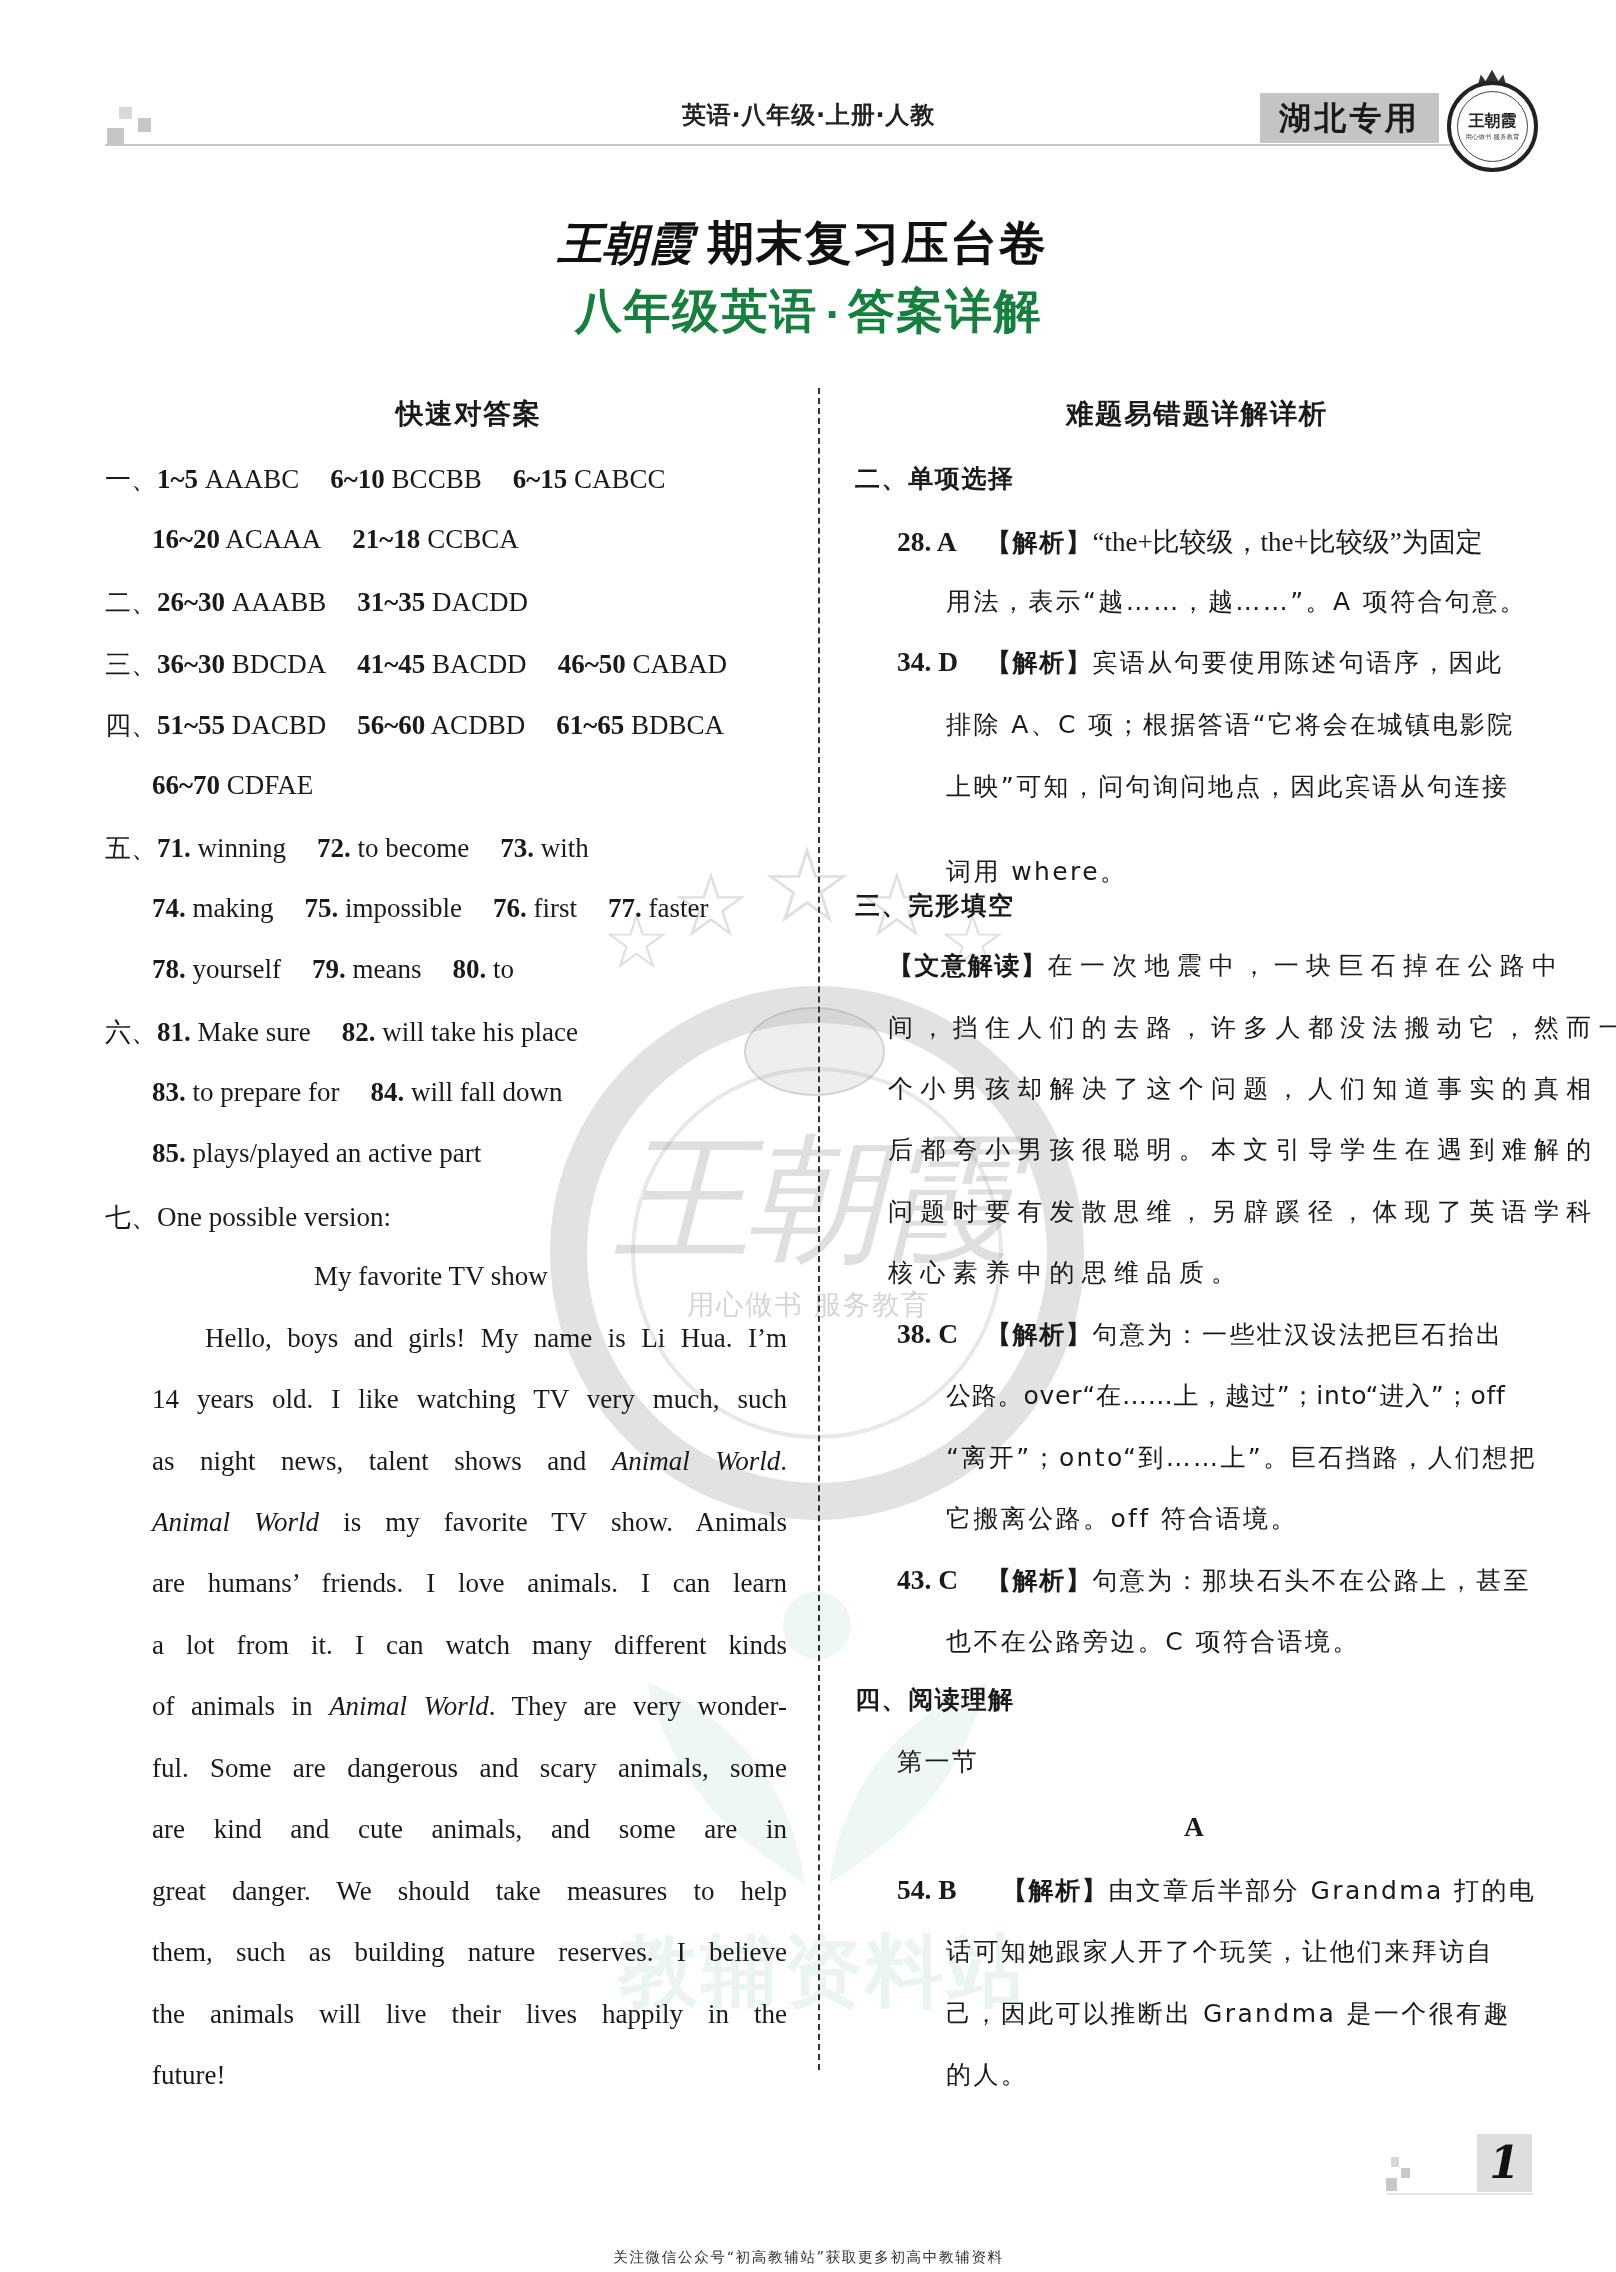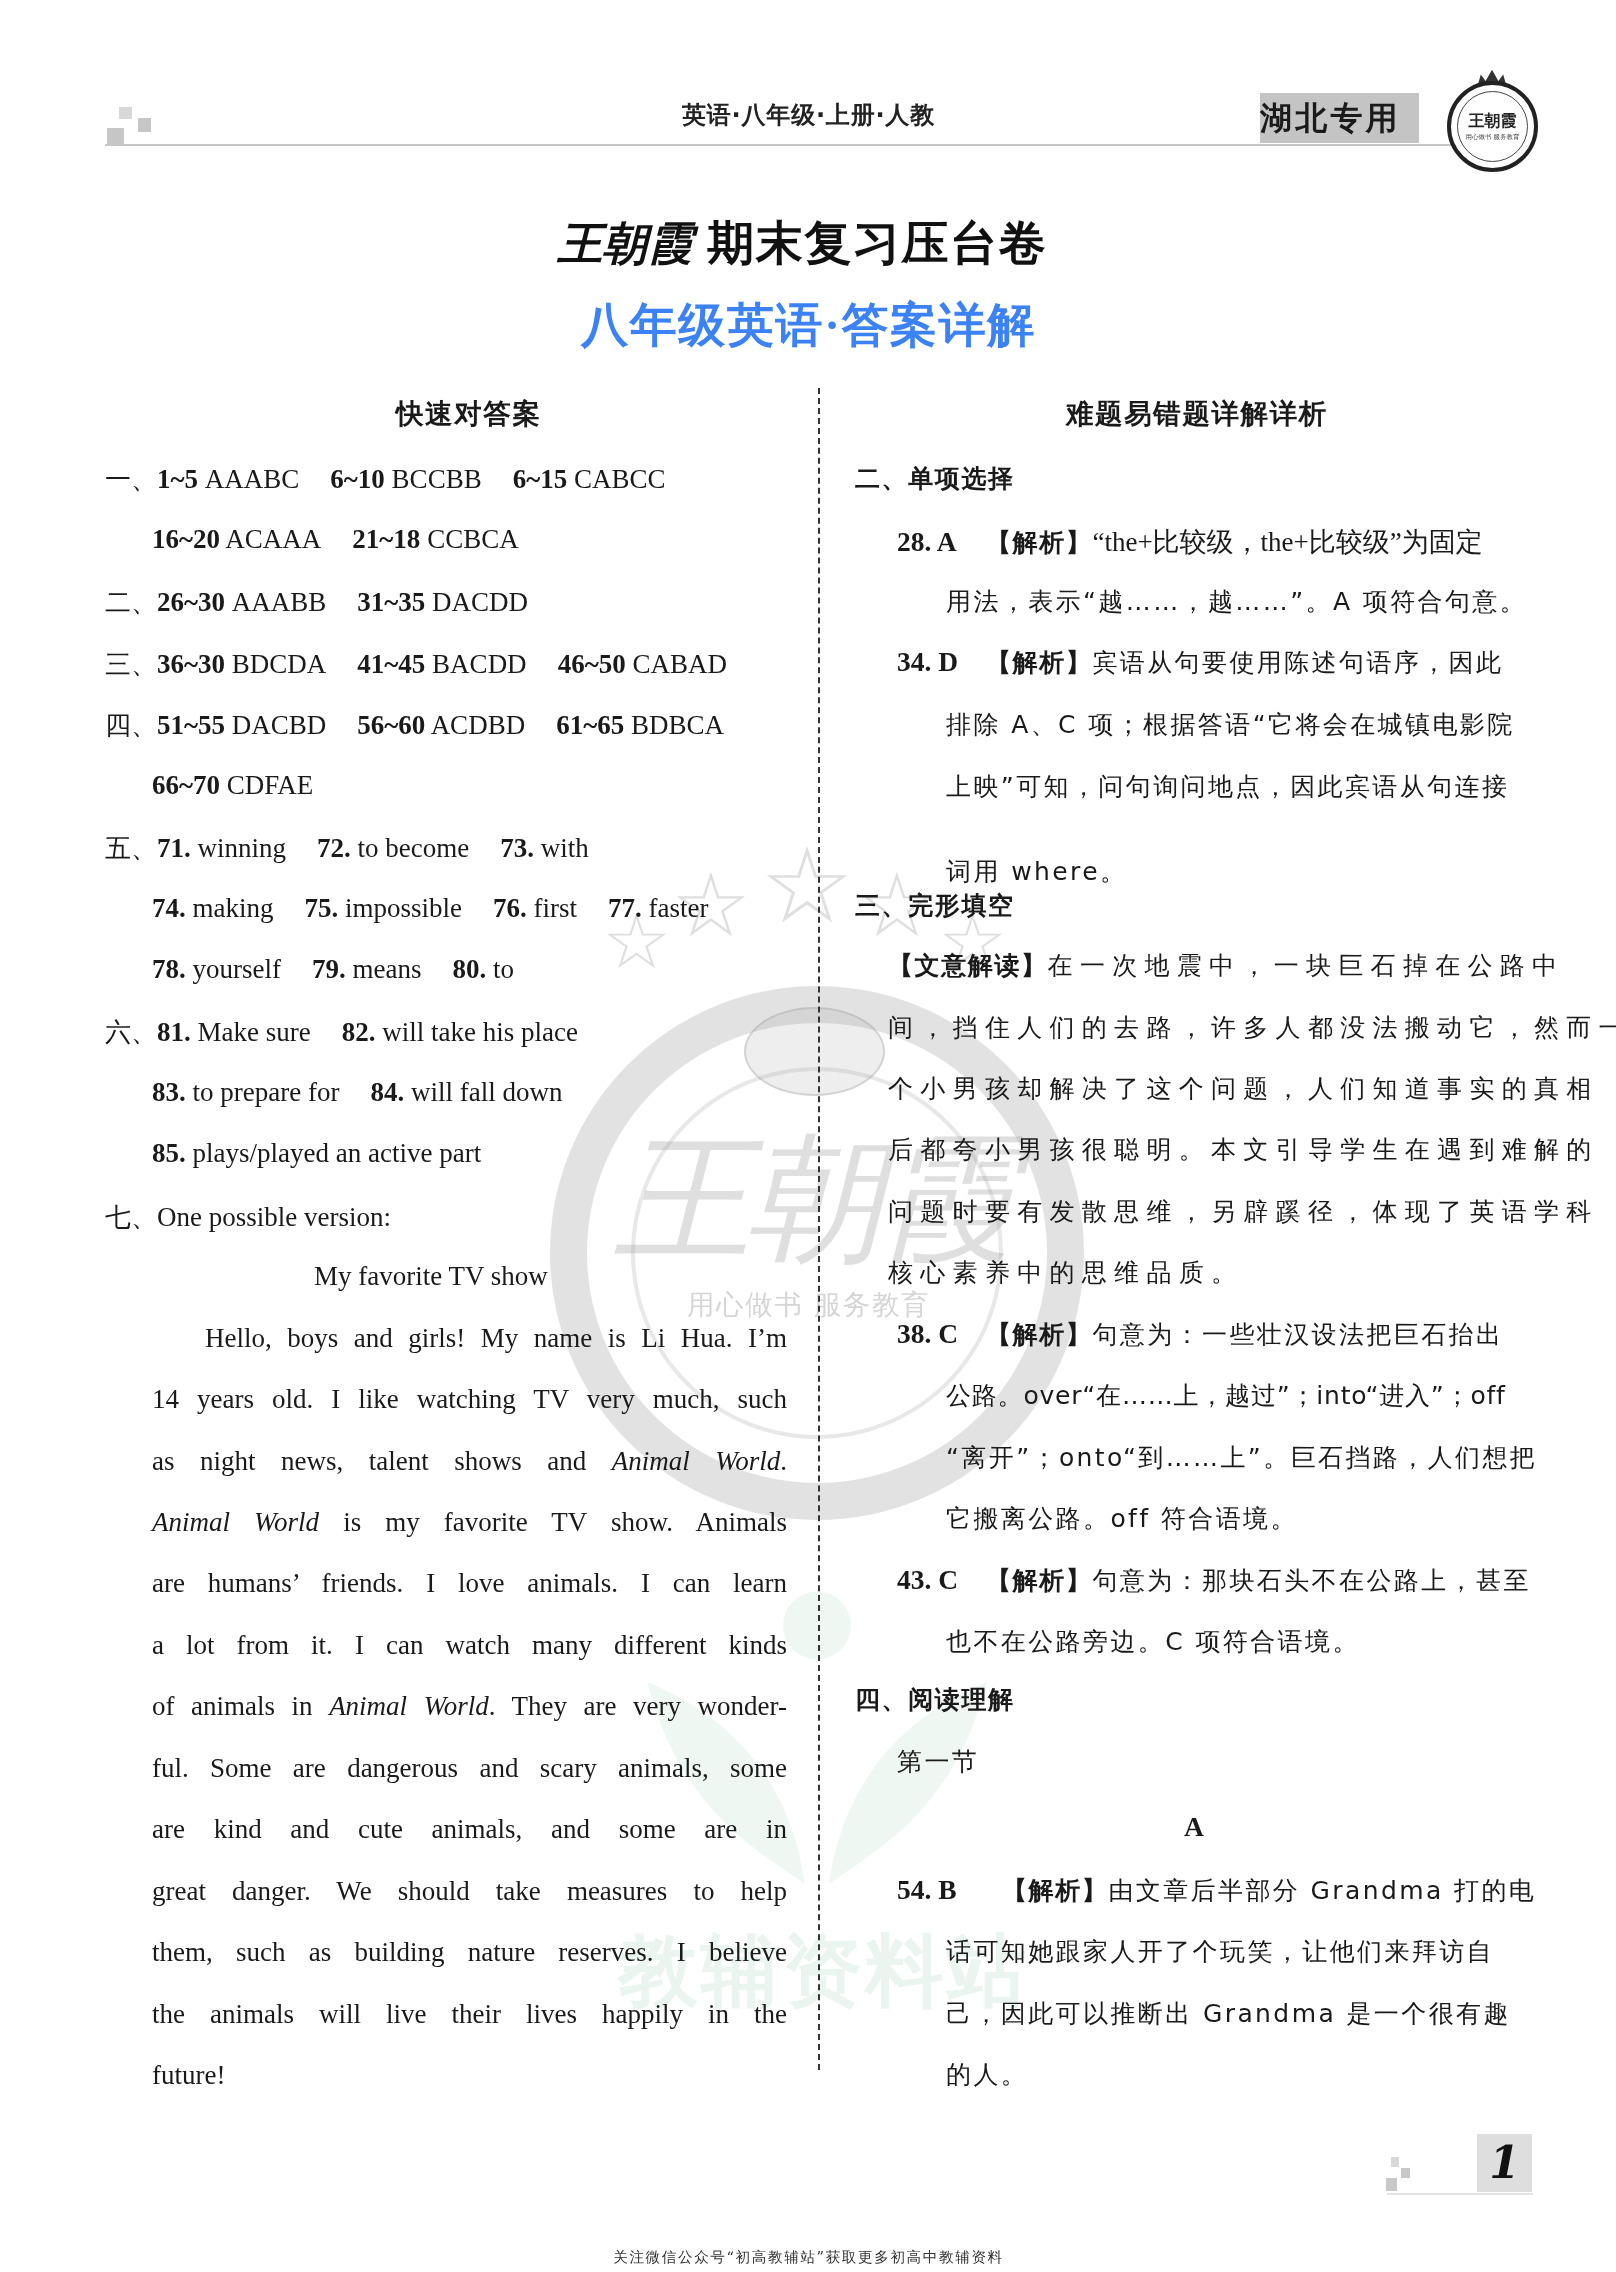--- a/index.html
+++ b/index.html
@@ -4,35 +4,35 @@
 <style>
   * { margin: 0; padding: 0; box-sizing: border-box; }
   html, body { width: 1617px; height: 2273px; background: #ffffff; overflow: hidden; }
   body { position: relative; font-family: "Liberation Serif", "DejaVu Serif", serif; color: #1a1a1a; }
 
   
   .deco-sq { position: absolute; background: #c6c6c6; }
   .header-line { position: absolute; left: 105px; top: 144px; width: 1374px; height: 1.6px; background: #c8c8c8; }
   .header-title { position: absolute; left: 0; width: 1617px; top: 99px; text-align: center;
     font-family: "DejaVu Sans", sans-serif; font-size: 24px; font-weight: bold; color: #222; letter-spacing: 0.8px; }
-  .region-badge { position: absolute; left: 1260px; top: 93px; width: 159px; height: 50px; background: #c4c4c4;
-    font-family: "DejaVu Serif", serif; font-size: 32px; font-weight: bold; color: #1a1a1a; line-height: 50px; letter-spacing: 3.2px; }
+  .region-badge { position: absolute; left: 1260px; top: 93px; width: 179px; height: 50px; background: #c4c4c4;
+    font-family: "DejaVu Serif", serif; font-size: 32px; font-weight: bold; color: #1a1a1a; text-align: center; line-height: 50px; letter-spacing: 3.2px; }
   .seal { position: absolute; left: 1447px; top: 81px; width: 91px; height: 91px; border-radius: 50%;
     border: 4.9px solid #222; background: #fff; display: flex; align-items: center; justify-content: center; }
   .seal-inner { width: 71px; height: 71px; border-radius: 50%; border: 1.6px solid #444; display: flex; flex-direction: column; align-items: center; justify-content: center; }
   .seal-text { font-family: "DejaVu Serif", serif; font-size: 16px; font-weight: bold; color: #222; }
   .seal-sub { font-size: 6.5px; color: #444; margin-top: 1.6px; font-family: "DejaVu Sans", sans-serif; }
   .seal-crown { position: absolute; left: 1476px; top: 68px; width: 32px; height: 18px; }
 
   
   .title-1 { position: absolute; left: 0; width: 1605px; top: 212px; text-align: center; }
   .title-brand { font-family: "DejaVu Serif", serif; font-style: italic; font-size: 45px; font-weight: bold; color: #111; margin-right: 14.6px; }
   .title-main { font-family: "DejaVu Sans", sans-serif; font-size: 47px; font-weight: bold; color: #111; letter-spacing: 1.6px; }
-  .title-2 { position: absolute; left: 0; width: 1617px; top: 294px; text-align: center;
-    font-family: Liberation Serif, serif; font-size: 47px; font-weight: bold; color: #3b82f6; letter-spacing: 1.6px; }
+  .title-2 { position: absolute; left: 0; width: 1617px; top: 280px; text-align: center;
+    font-family: Liberation Mono, monospace; font-size: 47px; font-weight: bold; color: #15803d; letter-spacing: 1.6px; }
 
   
   .col-head { position: absolute; font-family: "DejaVu Sans", sans-serif; font-size: 27.5px; font-weight: bold; color: #1a1a1a; letter-spacing: 1.6px; }
   .divider { position: absolute; left: 818px; top: 388px; width: 0; height: 1682px; border-left: 2.4px dashed #333; }
 
   .line { position: absolute; font-size: 27px; white-space: nowrap; color: #1a1a1a; }
   .num { font-weight: bold; }
   .sec { font-family: "DejaVu Sans", sans-serif; font-size: 26px; }
   .gap { display: inline-block; width: 31px; }
 

